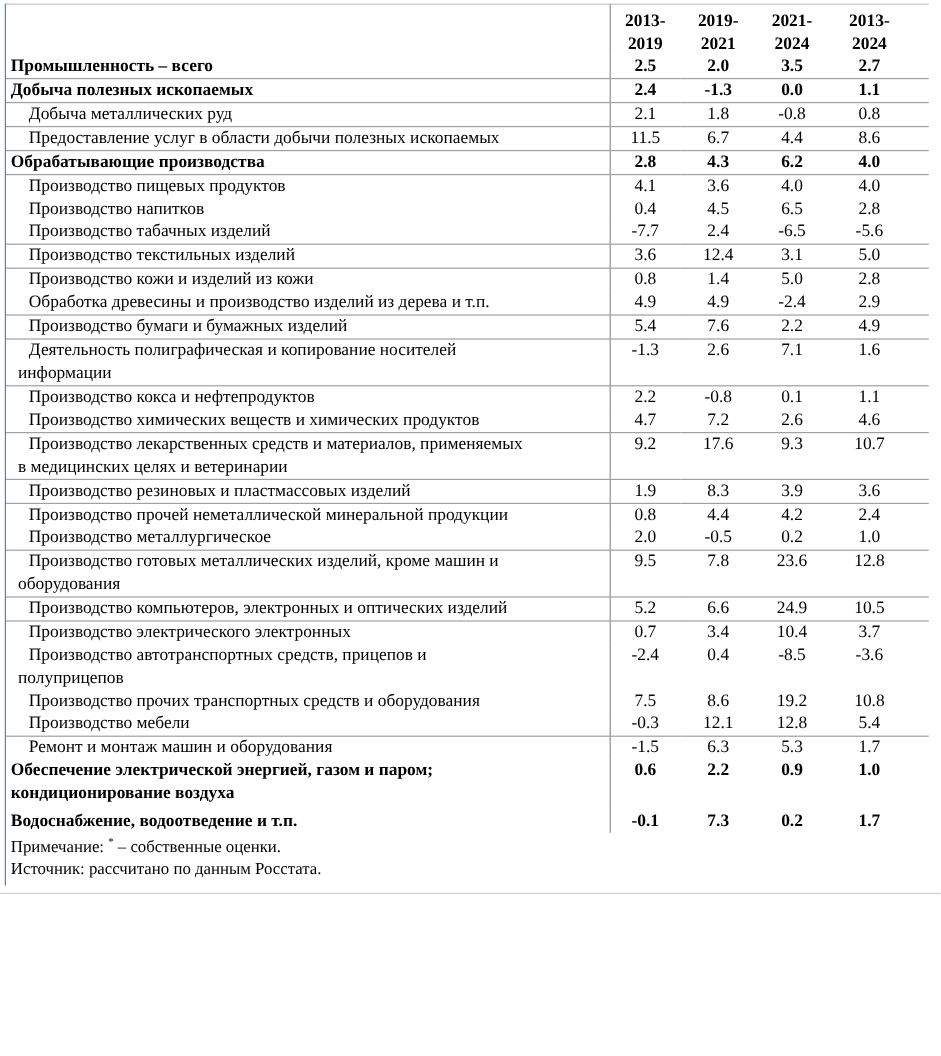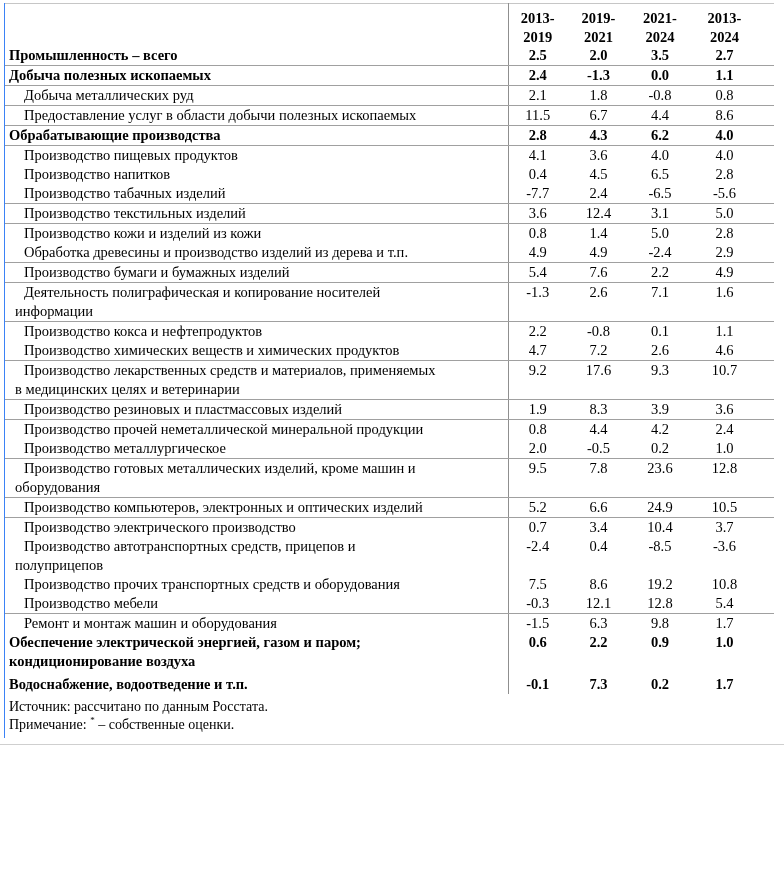--- a/index.html
+++ b/index.html
@@ -240,21 +240,21 @@
           <td class="num">12.8</td>
         </tr>
         <tr class="rule">
           <td class="lbl sub">Производство компьютеров, электронных и оптических изделий</td>
           <td class="num">5.2</td>
           <td class="num">6.6</td>
           <td class="num">24.9</td>
           <td class="num">10.5</td>
         </tr>
         <tr>
-          <td class="lbl sub">Производство электрического производство</td>
+          <td class="lbl sub">Производство электрического электронных</td>
           <td class="num">0.7</td>
           <td class="num">3.4</td>
           <td class="num">10.4</td>
           <td class="num">3.7</td>
         </tr>
         <tr>
           <td class="lbl sub wrap2" style="text-indent: 9px; padding-left: 10px;">Производство автотранспортных средств, прицепов и
 полуприцепов</td>
           <td class="num">-2.4</td>
           <td class="num">0.4</td>
@@ -272,38 +272,38 @@
           <td class="lbl sub">Производство мебели</td>
           <td class="num">-0.3</td>
           <td class="num">12.1</td>
           <td class="num">12.8</td>
           <td class="num">5.4</td>
         </tr>
         <tr>
           <td class="lbl sub">Ремонт и монтаж машин и оборудования</td>
           <td class="num">-1.5</td>
           <td class="num">6.3</td>
-          <td class="num">9.8</td>
+          <td class="num">5.3</td>
           <td class="num">1.7</td>
         </tr>
         <tr class="bold">
           <td class="lbl wrap2">Обеспечение электрической энергией, газом и паром;
 кондиционирование воздуха</td>
           <td class="num">0.6</td>
           <td class="num">2.2</td>
           <td class="num">0.9</td>
           <td class="num">1.0</td>
         </tr>
         <tr class="bold padtop">
           <td class="lbl">Водоснабжение, водоотведение и т.п.</td>
           <td class="num">-0.1</td>
           <td class="num">7.3</td>
           <td class="num">0.2</td>
           <td class="num">1.7</td>
         </tr>
       </tbody>
   </table>
   <div class="notes">
+    <div><span>Примечание: </span><sup>*</sup><span> – собственные оценки.</span></div>
     <div>Источник: рассчитано по данным Росстата.</div>
-    <div><span>Примечание: </span><sup>*</sup><span> – собственные оценки.</span></div>
   </div>
 </div>
 <div class="bottom-rule"></div>
 
 </body></html>

